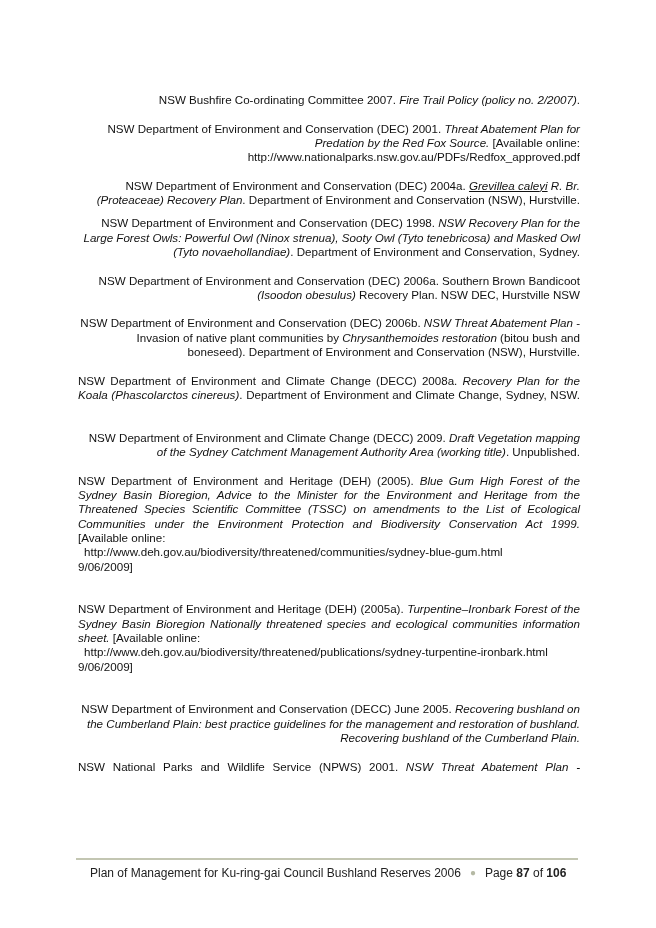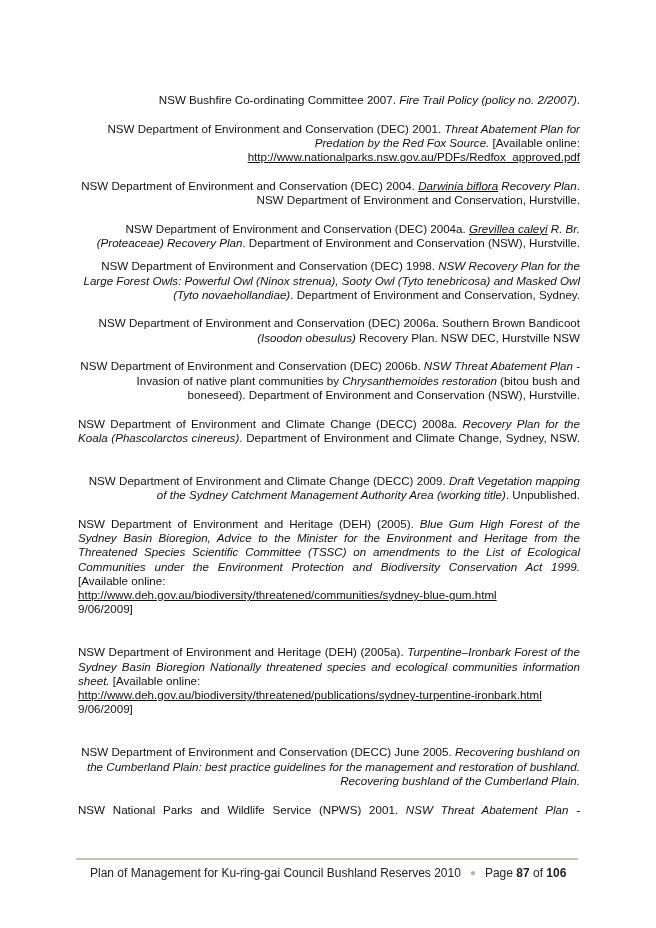--- a/index.html
+++ b/index.html
@@ -3,46 +3,45 @@
 <meta charset="utf-8">
 <style>
   html, body { margin: 0; padding: 0; background: #ffffff; }
   body { width: 656px; height: 928px; position: relative; overflow: hidden;
          font-family: "Liberation Sans", sans-serif; color: #111; }
   .content { position: absolute; left: 78px; top: 93px; width: 502px; font-size: 11.6px; line-height: 14.3px; }
   .ref { margin: 0 0 14.3px 0; text-align: right; }
   .ref.tight { margin-bottom: 9px; }
   .ref.justify { text-align: justify; }
   .ref.justify::after { content: ""; display: inline-block; width: 100%; }
-  .link { text-decoration: underline; color: #111; }
+  .link { color: #111; margin-left: 6px; }
   .ul { text-decoration: underline; }
   i { font-style: italic; }
   .footer-rule { position: absolute; left: 76px; top: 858px; width: 502px; height: 2px; background: #c3c6b2; }
   .footer { position: absolute; left: 90px; top: 866px; width: 488px; font-size: 12px; color: #222; white-space: nowrap; }
   .footer .bullet { color: #b5b9a4; margin: 0 9px; font-size: 10px; position: relative; top: -1px; }
   .footer b { font-weight: bold; }
 </style>
 </head>
 <body>
 
 <div class="content">
   <p class="ref"><span>NSW Bushfire Co-ordinating Committee 2007.  </span><i>Fire Trail Policy (policy no. 2/2007)</i><span>.</span></p>
   <p class="ref"><span>NSW Department of Environment and Conservation (DEC) 2001. </span><i>Threat Abatement Plan for Predation by the Red Fox Source.</i><span> [Available online:</span><br><a class="link">http://www.nationalparks.nsw.gov.au/PDFs/Redfox_approved.pdf</a></p>
-  <p class="ref"><span>NSW Department of Environment and Conservation (DEC) 2004. </span><i class="ul">Darwinia biflora</i><i> Recovery Plan</i><span>.  NSW Department of Environment and Conservation, Hurstville.</span></p>
   <p class="ref tight"><span>NSW Department of Environment and Conservation (DEC) 2004a. </span><i class="ul">Grevillea caleyi</i><i> R. Br. (Proteaceae) Recovery Plan</i><span>.  Department of Environment and Conservation (NSW), Hurstville.</span></p>
   <p class="ref"><span>NSW Department of Environment and Conservation (DEC) 1998. </span><i>NSW Recovery Plan for the Large Forest Owls: Powerful Owl (Ninox strenua), Sooty Owl (Tyto tenebricosa) and Masked Owl (Tyto novaehollandiae)</i><span>. Department of Environment and Conservation, Sydney.</span></p>
   <p class="ref"><span>NSW Department of Environment and Conservation (DEC) 2006a. Southern Brown Bandicoot </span><i>(Isoodon obesulus)</i><span> Recovery Plan. NSW DEC, Hurstville NSW</span></p>
   <p class="ref"><span>NSW Department of Environment and Conservation (DEC) 2006b. </span><i>NSW Threat Abatement Plan</i><span> - Invasion of native plant communities by </span><i>Chrysanthemoides restoration</i><span> (bitou bush and boneseed). Department of Environment and Conservation (NSW), Hurstville.</span></p>
   <p class="ref justify"><span>NSW Department of Environment and Climate Change (DECC) 2008a. </span><i>Recovery Plan for the Koala (Phascolarctos cinereus)</i><span>. Department of Environment and Climate Change, Sydney, NSW.</span></p>
   <p class="ref"><span>NSW Department of Environment and Climate Change (DECC) 2009.  </span><i>Draft Vegetation mapping of the Sydney Catchment Management Authority Area (working title)</i><span>. Unpublished.</span></p>
   <p class="ref justify"><span>NSW Department of Environment and Heritage (DEH) (2005).  </span><i>Blue Gum High Forest of the Sydney Basin Bioregion, Advice to the Minister for the Environment and Heritage from the Threatened Species Scientific Committee (TSSC) on amendments to the List of Ecological Communities under the Environment Protection and Biodiversity Conservation Act 1999.</i><span> [Available online:</span><br><a class="link">http://www.deh.gov.au/biodiversity/threatened/communities/sydney-blue-gum.html</a><br><span>9/06/2009]</span></p>
   <p class="ref justify"><span>NSW Department of Environment and Heritage (DEH) (2005a).  </span><i>Turpentine–Ironbark Forest of the Sydney Basin Bioregion Nationally threatened species and ecological communities information sheet.</i><span> [Available online:</span><br><a class="link">http://www.deh.gov.au/biodiversity/threatened/publications/sydney-turpentine-ironbark.html</a><br><span>9/06/2009]</span></p>
   <p class="ref"><span>NSW Department of Environment and Conservation (DECC) June 2005. </span><i>Recovering bushland on the Cumberland Plain: best practice guidelines for the management and restoration of bushland. Recovering bushland of the Cumberland Plain.</i></p>
   <p class="ref justify"><span>NSW National Parks and Wildlife Service (NPWS) 2001. </span><i>NSW Threat Abatement Plan -</i></p>
 </div>
 
 <div class="footer-rule"></div>
 <div class="footer">
-  <span>Plan of Management for Ku-ring-gai Council Bushland Reserves 2010</span><span class="bullet">●</span><span>Page</span>
+  <span>Plan of Management for Ku-ring-gai Council Bushland Reserves 2006</span><span class="bullet">●</span><span>Page</span>
   <b>87</b>
   <span>of</span>
   <b>106</b>
 </div>
 
 </body></html>

